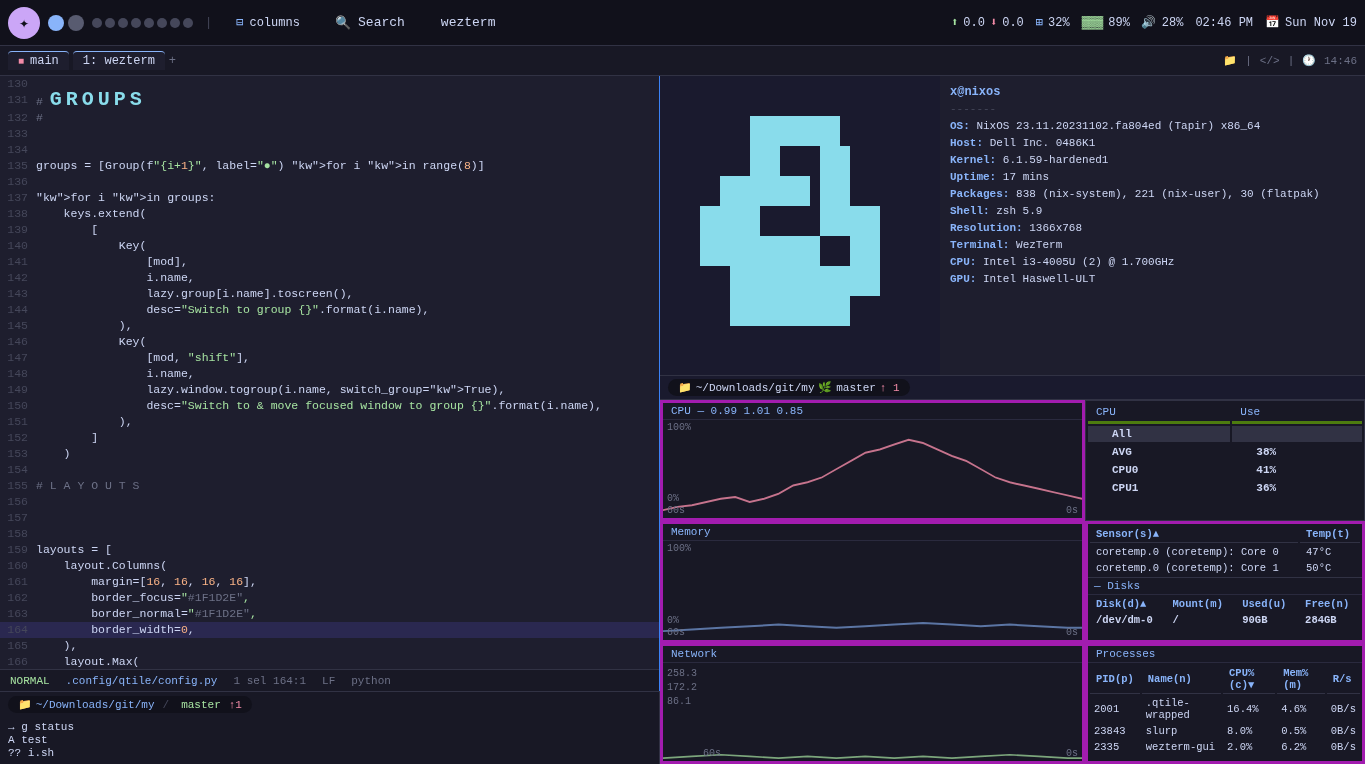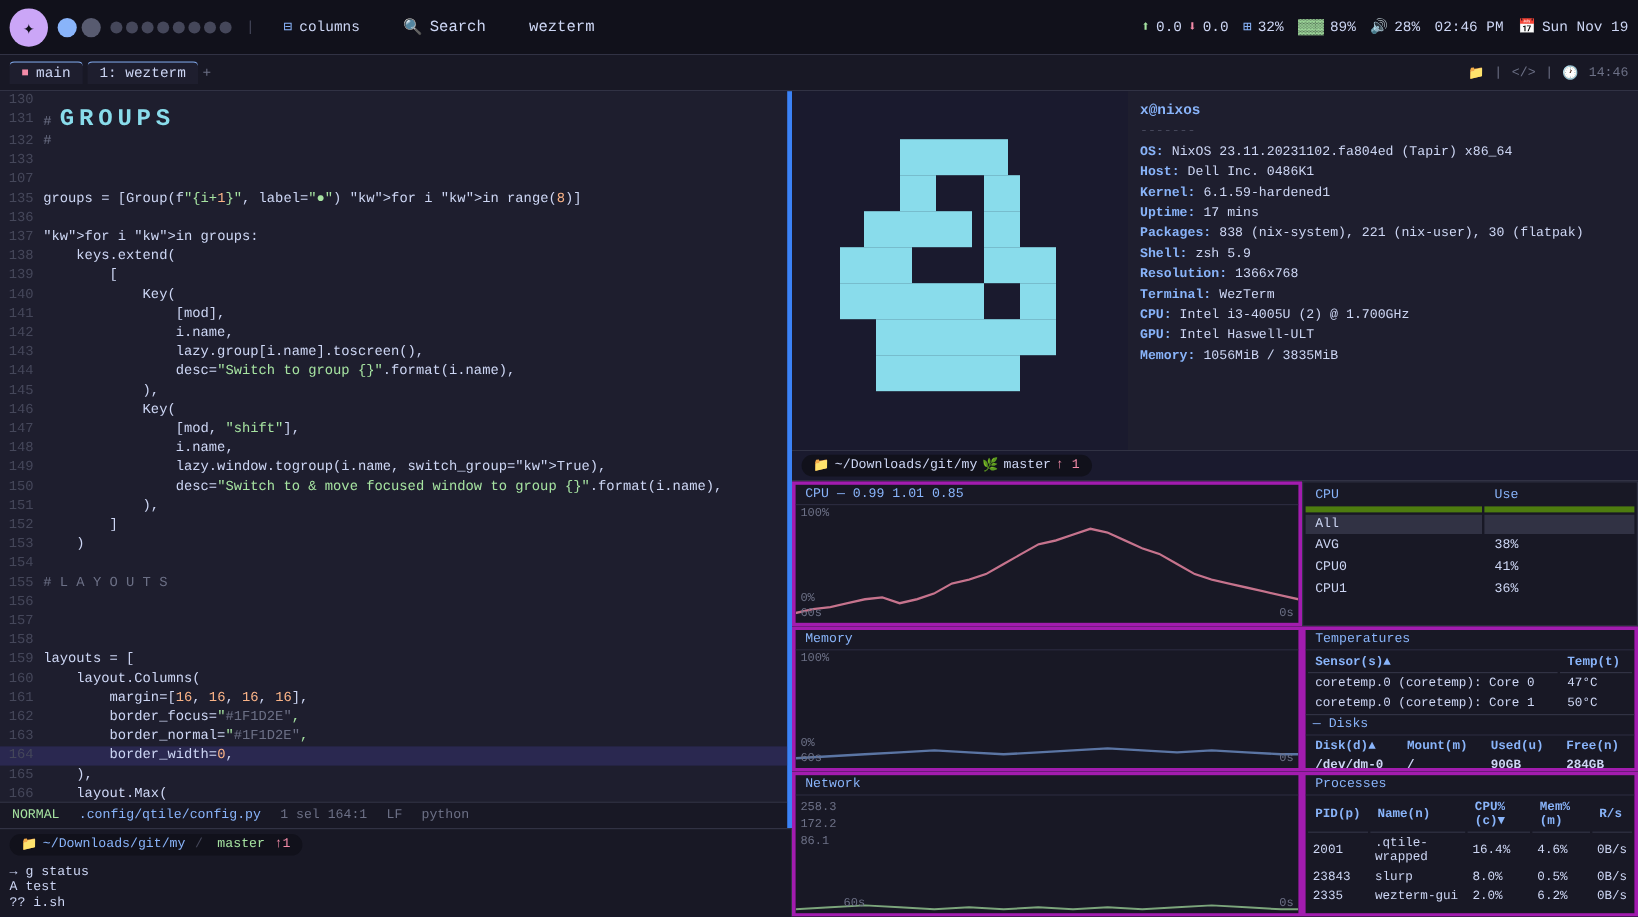--- a/index.html
+++ b/index.html
@@ -119,21 +119,21 @@
       height: calc(764px - 76px);
     }
 
     
     .code-panel {
       width: 660px;
       background: #1e1e2e;
       overflow: hidden;
       display: flex;
       flex-direction: column;
-      border-right: 4px solid #3b82f6;
+      border-right: 1px solid #3b82f6;
     }
     .code-content {
       flex: 1;
       overflow: hidden;
       padding: 0;
     }
     .code-line {
       display: flex;
       min-height: 16px;
       line-height: 16px;
@@ -301,25 +301,26 @@
     
     .cpu-table {
       width: 100%;
       font-size: 11px;
     }
     .cpu-table th {
       color: #89b4fa;
       text-align: left;
       padding: 3px 8px;
       font-weight: normal;
-      border-bottom: 5px solid #4d7c0f;
+      border-bottom: 3px solid #4d7c0f;
     }
     .cpu-table td {
-      padding: 2px 8px;
-      color: #cdd6f4;
+      padding: 2px 24px;
+      color: #cdd6f4;
+      font-weight: bold;
     }
     .cpu-row-all { background: #313244; }
     .cpu-pct { color: #cdd6f4; }
 
     
     .temp-table { width: 100%; font-size: 10.5px; }
     .temp-table th { color: #89b4fa; padding: 2px 6px; text-align: left; border-bottom: 1px solid #313244; }
     .temp-table td { padding: 1px 6px; color: #cdd6f4; }
 
     
@@ -446,21 +447,21 @@
           </div>
           <div class="code-line">
             <span class="line-num">132</span>
             <span class="line-content"><span class="cm">#</span></span>
           </div>
           <div class="code-line">
             <span class="line-num">133</span>
             <span class="line-content"></span>
           </div>
           <div class="code-line">
-            <span class="line-num">107</span>
+            <span class="line-num">134</span>
             <span class="line-content"></span>
           </div>
           <div class="code-line">
             <span class="line-num">135</span>
             <span class="line-content">groups = [Group(f<span class="str">"{i+<span class="num">1</span>}"</span>, label=<span class="str">"●"</span>) <span class="&lt;span">"kw"</span>&gt;for i <span class="&lt;span">"kw"</span>&gt;in range(<span class="num">8</span>)]</span>
           </div>
           <div class="code-line">
             <span class="line-num">136</span>
             <span class="line-content"></span>
           </div>
@@ -655,21 +656,20 @@
             <div><span class="sysinfo-key">OS:</span> <span class="sysinfo-val">NixOS 23.11.20231102.fa804ed (Tapir) x86_64</span></div>
             <div><span class="sysinfo-key">Host:</span> <span class="sysinfo-val">Dell Inc. 0486K1</span></div>
             <div><span class="sysinfo-key">Kernel:</span> <span class="sysinfo-val">6.1.59-hardened1</span></div>
             <div><span class="sysinfo-key">Uptime:</span> <span class="sysinfo-val">17 mins</span></div>
             <div><span class="sysinfo-key">Packages:</span> <span class="sysinfo-val">838 (nix-system), 221 (nix-user), 30 (flatpak)</span></div>
             <div><span class="sysinfo-key">Shell:</span> <span class="sysinfo-val">zsh 5.9</span></div>
             <div><span class="sysinfo-key">Resolution:</span> <span class="sysinfo-val">1366x768</span></div>
             <div><span class="sysinfo-key">Terminal:</span> <span class="sysinfo-val">WezTerm</span></div>
             <div><span class="sysinfo-key">CPU:</span> <span class="sysinfo-val">Intel i3-4005U (2) @ 1.700GHz</span></div>
             <div><span class="sysinfo-key">GPU:</span> <span class="sysinfo-val">Intel Haswell-ULT</span></div>
-            <div><span class="sysinfo-key">Memory:</span> <span class="sysinfo-val">1056MiB / 3835MiB</span></div>
           </div>
       </div>
     </div>
 
     <div style="background:#1a1a2e; padding:3px 8px; display:flex; align-items:center; border-bottom:1px solid #313244;">
       <div style="display:flex; align-items:center; gap:4px; background:#11111b; border-radius:12px; padding:2px 10px; font-size:11px;">
         <span style="color:#89b4fa;">📁</span>
         <span>~/Downloads/git/my</span>
         <span style="color:#a6e3a1;">🌿</span>
         <span>master</span>
@@ -740,23 +740,20 @@
           <span class="graph-pct-bottom">0%</span>
           <span style="position:absolute;left:4px;bottom:2px;font-size:10px;color:#6c7086;">60s</span>
           <span class="graph-label-right">0s</span>
           <svg class="sparkline" viewBox="0 0 580 60" preserveAspectRatio="none">
             <polyline points="0,55 40,54 80,53 120,52 160,51 200,52 240,53 280,52 320,51 360,50 400,51 440,52 480,51 520,52 560,53 580,53" fill="none" stroke="#89b4fa" stroke-width="1.2" opacity="0.6"></polyline>
           </svg>
         </div>
       </div>
 
       <div class="temp-panel metric-panel">
-        <div class="metric-header">
-          <span>Temperatures</span>
-        </div>
         <table class="temp-table">
           <thead>
             <tr>
               <th>Sensor(s)▲</th>
               <th>Temp(t)</th>
             </tr>
           </thead>
           <tbody id="temp-table-body">
               <tr>
     <td>coretemp.0 (coretemp): Core 0</td>

